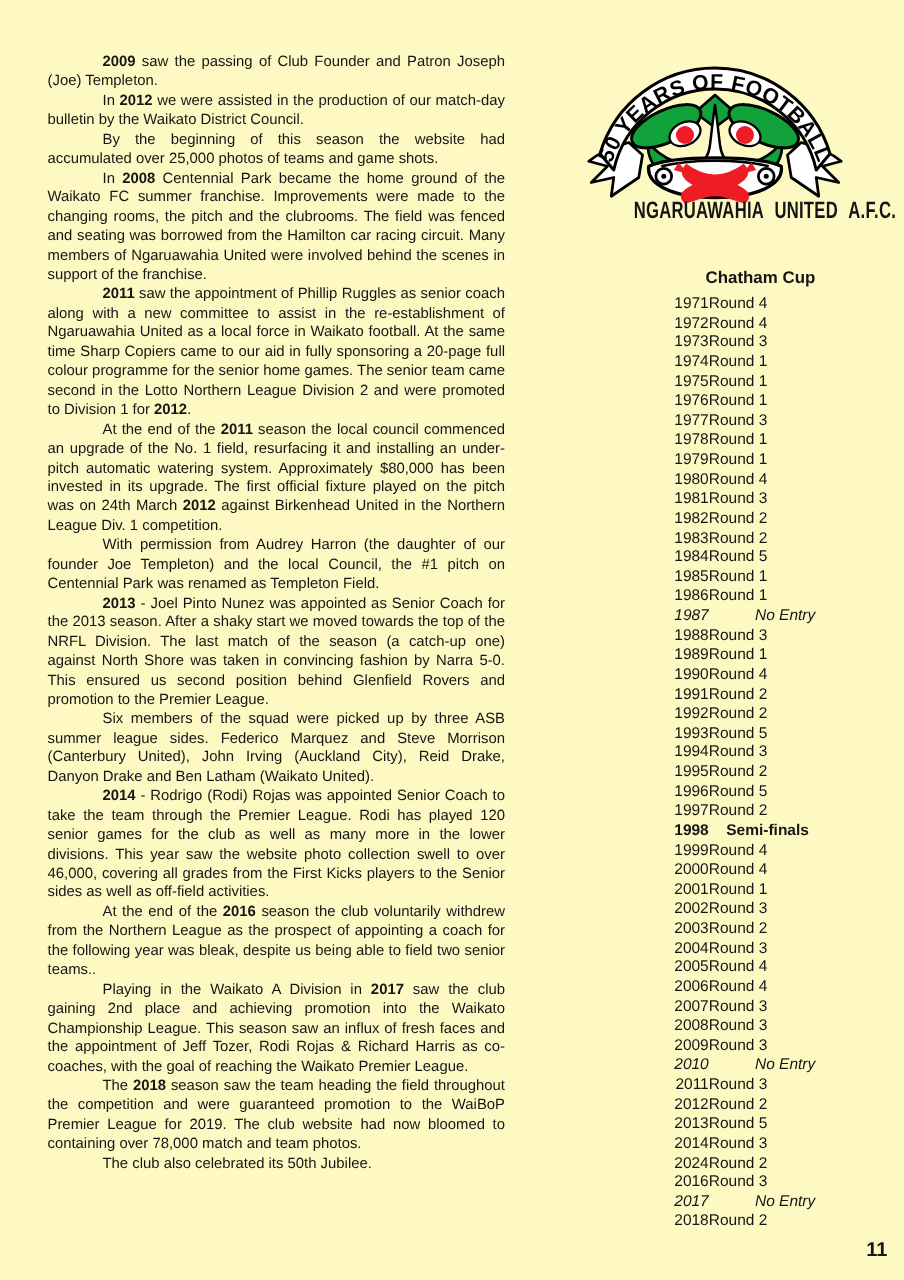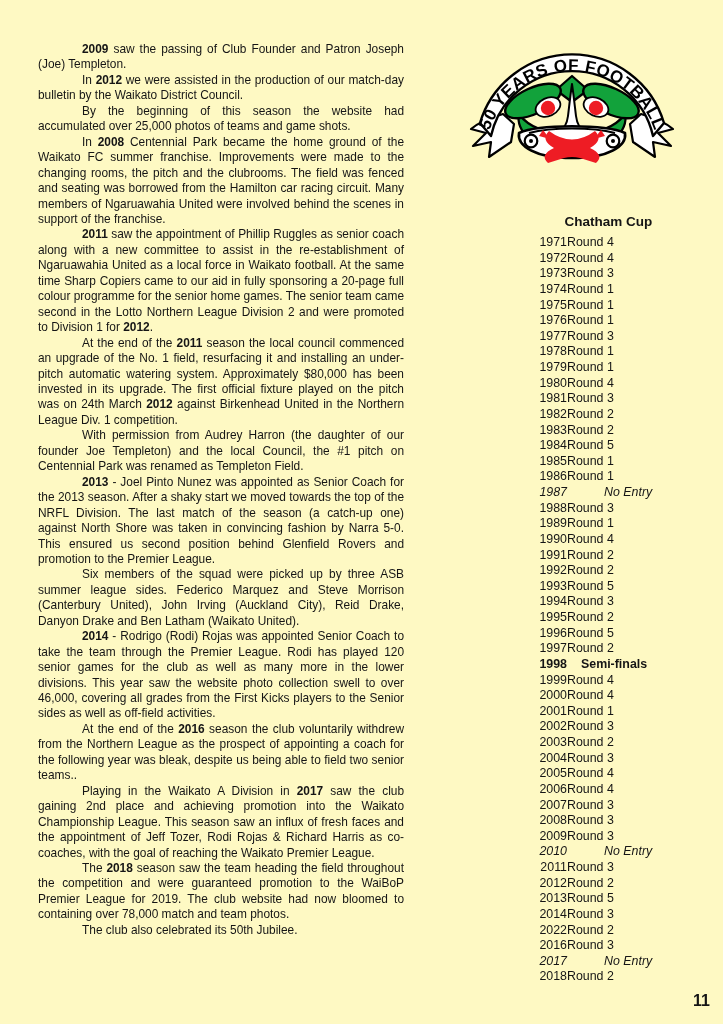--- a/index.html
+++ b/index.html
@@ -94,20 +94,21 @@
         <path d="M 62 103 C 85 97 125 97 148 103" fill="none" stroke="var(--outline)" stroke-width="2"></path>
         <circle cx="64" cy="111" r="6.3" fill="#ffffff" stroke="var(--outline)" stroke-width="2.2"></circle>
         <circle cx="64" cy="111" r="2" fill="var(--outline)"></circle>
         <circle cx="146" cy="111" r="6.3" fill="#ffffff" stroke="var(--outline)" stroke-width="2.2"></circle>
         <circle cx="146" cy="111" r="2" fill="var(--outline)"></circle>
         <path d="M 76 100 L 83 109 L 72 106 Z" fill="var(--red)"></path>
         <path d="M 134 100 L 127 109 L 138 106 Z" fill="var(--red)"></path>
         <path d="M 82 101 Q 105 118 128 101 Q 137 110 123 118 Q 138 125 129 133 L 113 128 Q 105 126 97 128 L 81 133 Q 72 125 87 118 Q 73 110 82 101 Z" fill="var(--red)"></path>
       </g>
     </svg>
+    <div class="club-name"><span>NGARUAWAHIA UNITED A.F.C.</span></div>
   </div>
 
   <div class="cup">
     <div class="cup-title">Chatham Cup</div>
     <div class="cup-list">
         <div class="cup-row normal">
           <span class="cup-year">1971</span>
           <span class="cup-result">Round 4</span>
         </div>
         <div class="cup-row normal">
@@ -276,21 +277,21 @@
         </div>
         <div class="cup-row normal">
           <span class="cup-year">2013</span>
           <span class="cup-result">Round 5</span>
         </div>
         <div class="cup-row normal">
           <span class="cup-year">2014</span>
           <span class="cup-result">Round 3</span>
         </div>
         <div class="cup-row normal">
-          <span class="cup-year">2022</span>
+          <span class="cup-year">2024</span>
           <span class="cup-result">Round 2</span>
         </div>
         <div class="cup-row normal">
           <span class="cup-year">2016</span>
           <span class="cup-result">Round 3</span>
         </div>
         <div class="cup-row italic">
           <span class="cup-year">2017</span>
           <span class="cup-result">No Entry</span>
         </div>

